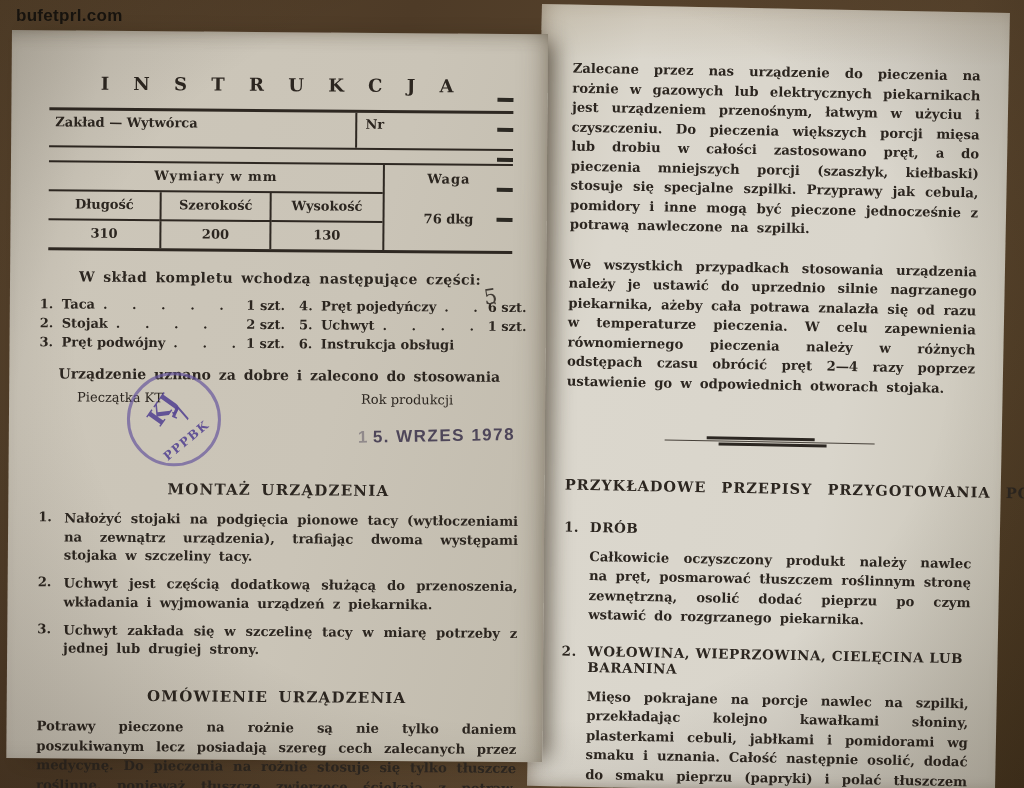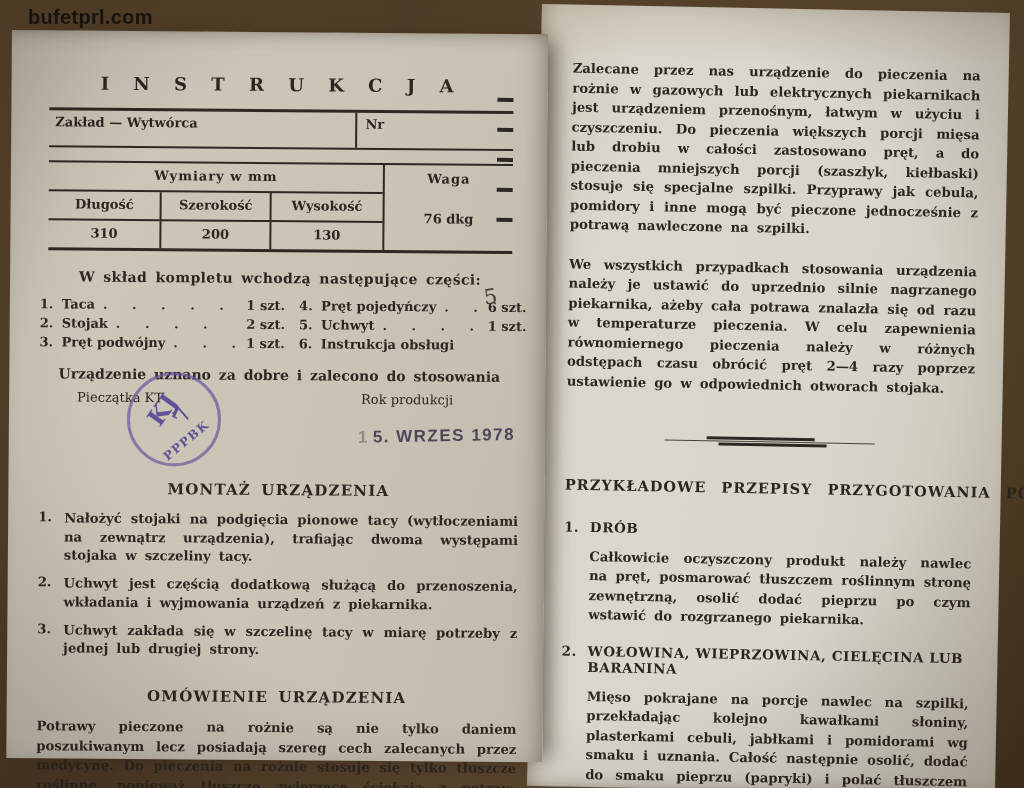--- a/index.html
+++ b/index.html
@@ -10,23 +10,23 @@
     position:relative; width:1024px; height:788px;
     background:linear-gradient(115deg,#57432c 0%,#4e3b27 30%,#5d4830 70%,#46351f 100%);
     overflow:hidden;
   }
   .scene::after {
     content:""; position:absolute; inset:0; pointer-events:none; z-index:50;
     background:radial-gradient(ellipse at 50% 45%, rgba(0,0,0,0) 60%, rgba(20,12,4,0.22) 100%);
   }
 
   .watermark {
-    position:absolute; left:28px; top:6px; z-index:60;
+    position:absolute; left:16px; top:6px; z-index:60;
     font-family:"Liberation Sans",sans-serif; font-weight:700;
-    font-size:20px; color:#17130e; letter-spacing:0.3px;
+    font-size:17px; color:#17130e; letter-spacing:0.3px;
   }
 
   .page { position:absolute; color:#2c2620; }
 
   .page-right {
     left:542px; top:4px; width:468px; height:782px; z-index:1;
     transform:rotate(1.1deg); transform-origin:top left;
     background:linear-gradient(100deg,#cfcabd 0%,#dbd7cd 18%,#d9d5cb 62%,#c7c2b4 100%);
     box-shadow:inset 14px 0 22px -12px rgba(90,72,50,0.45), inset 0 -10px 18px -12px rgba(70,55,35,0.4);
     padding:54px 28px 0 32px;

